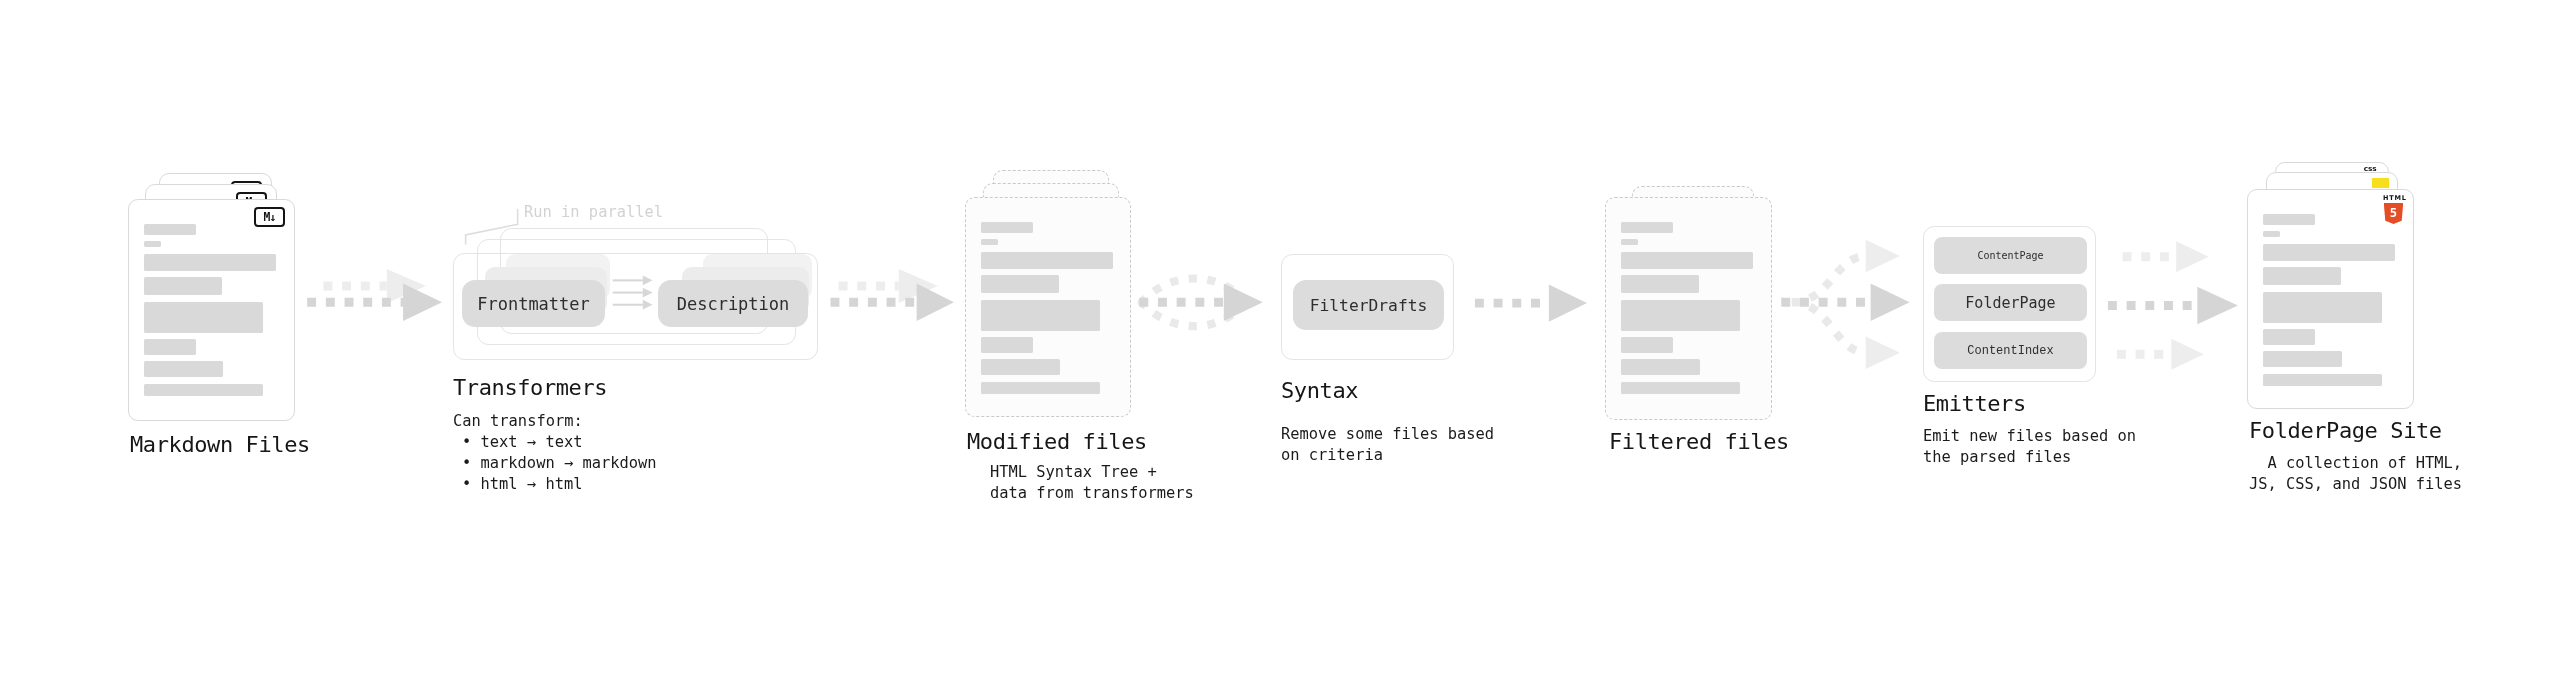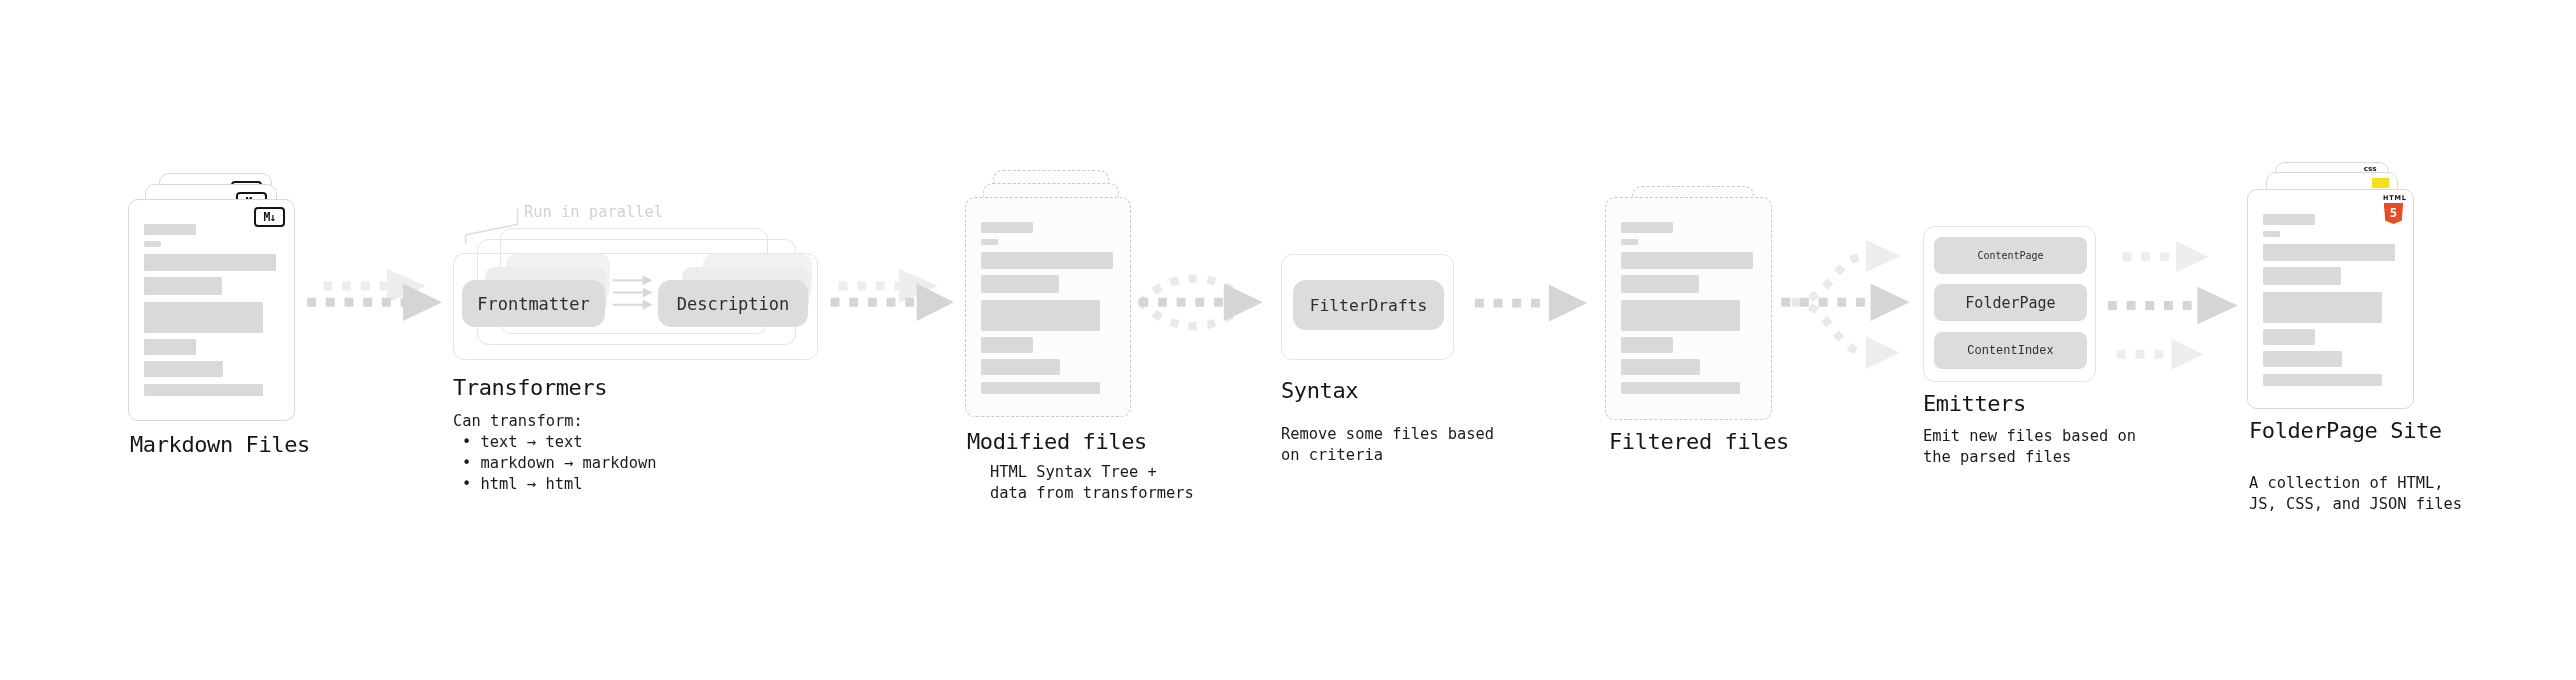--- a/index.html
+++ b/index.html
@@ -226,18 +226,18 @@
           <span class="bar" style="width: 17px; height: 5.7px;"></span>
           <span class="bar" style="width: 132px; height: 17px;"></span>
           <span class="bar" style="width: 78px; height: 18px;"></span>
           <span class="bar" style="width: 119px; height: 31px;"></span>
           <span class="bar" style="width: 52px; height: 15.4px;"></span>
           <span class="bar" style="width: 79px; height: 16.3px;"></span>
           <span class="bar" style="width: 119px; height: 12.2px;"></span>
         </div>
     </div>
     <h2 class="title" style="left:2249px;top:418px;">FolderPage Site</h2>
-    <div class="sub" style="left:2249px;top:473px;">A collection of HTML,
+    <div class="sub" style="left:2249px;top:453px;text-align:right;">A collection of HTML,
 JS, CSS, and JSON files</div>
   </section>
 
 </div>
 
 
 </body></html>

